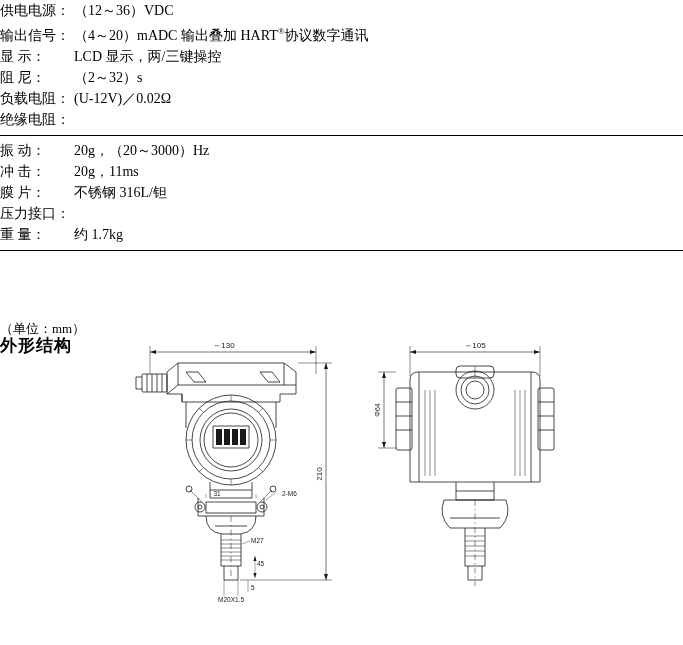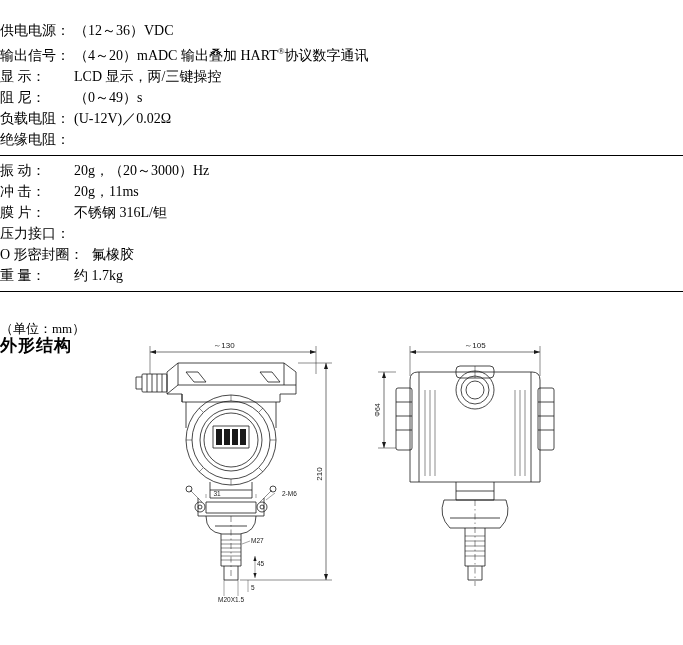--- a/index.html
+++ b/index.html
@@ -19,21 +19,20 @@
     position: relative;
     width: 683px;
     height: 645px;
   }
   
   .spec-block {
     position: absolute;
     left: 0;
     top: 0;
     width: 683px;
-    margin-top: 20px;
   }
   .spec-group {
     padding: 0 0 2px 0;
   }
   .spec-row {
     display: flex;
     align-items: baseline;
     line-height: 21px;
     font-size: 14px;
     white-space: nowrap;
@@ -105,21 +104,21 @@
       <div class="spec-row">
         <span class="spec-label">输出信号：</span>
         <span class="spec-value"><span>（4～20）mADC 输出叠加 HART</span><sup>®</sup><span>协议数字通讯</span></span>
       </div>
       <div class="spec-row">
         <span class="spec-label">显    示：</span>
         <span class="spec-value">LCD 显示，两/三键操控</span>
       </div>
       <div class="spec-row">
         <span class="spec-label">阻    尼：</span>
-        <span class="spec-value">（0～49）s</span>
+        <span class="spec-value">（2～32）s</span>
       </div>
       <div class="spec-row">
         <span class="spec-label">负载电阻：</span>
         <span class="spec-value">(U-12V)／0.02Ω</span>
       </div>
       <div class="spec-row">
         <span class="spec-label">绝缘电阻：</span>
       </div>
     </div>
 
@@ -133,24 +132,20 @@
       <div class="spec-row">
         <span class="spec-label">冲    击：</span>
         <span class="spec-value">20g，11ms</span>
       </div>
       <div class="spec-row">
         <span class="spec-label">膜    片：</span>
         <span class="spec-value">不锈钢 316L/钽</span>
       </div>
       <div class="spec-row">
         <span class="spec-label">压力接口：</span>
-      </div>
-      <div class="spec-row">
-        <span class="spec-label" style="width:92px;flex:0 0 92px;">O 形密封圈：</span>
-        <span class="spec-value">氟橡胶</span>
       </div>
       <div class="spec-row">
         <span class="spec-label">重    量：</span>
         <span class="spec-value">约 1.7kg</span>
       </div>
     </div>
 
     <hr class="hr">
   </div>
 

